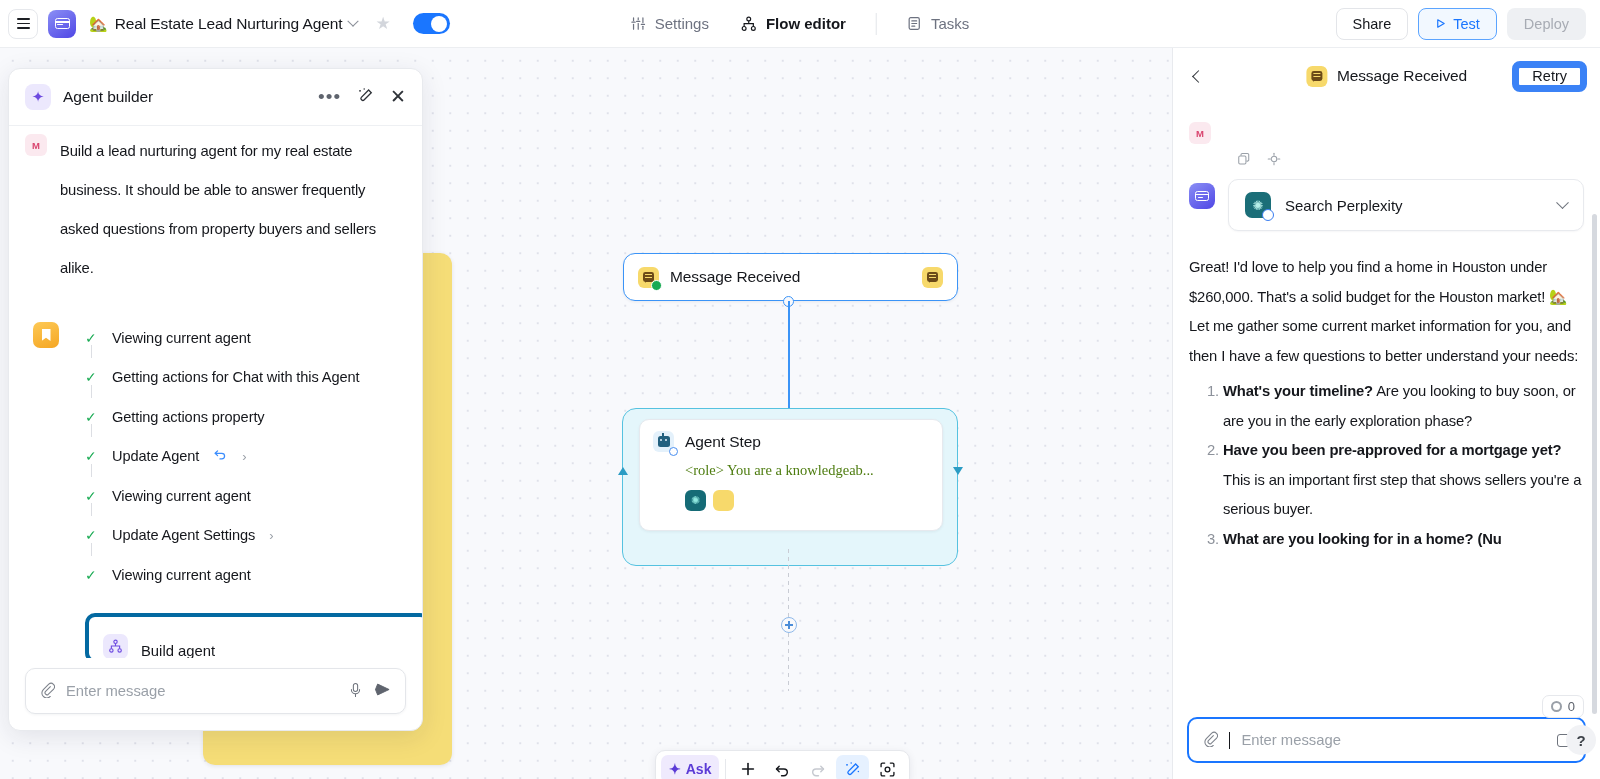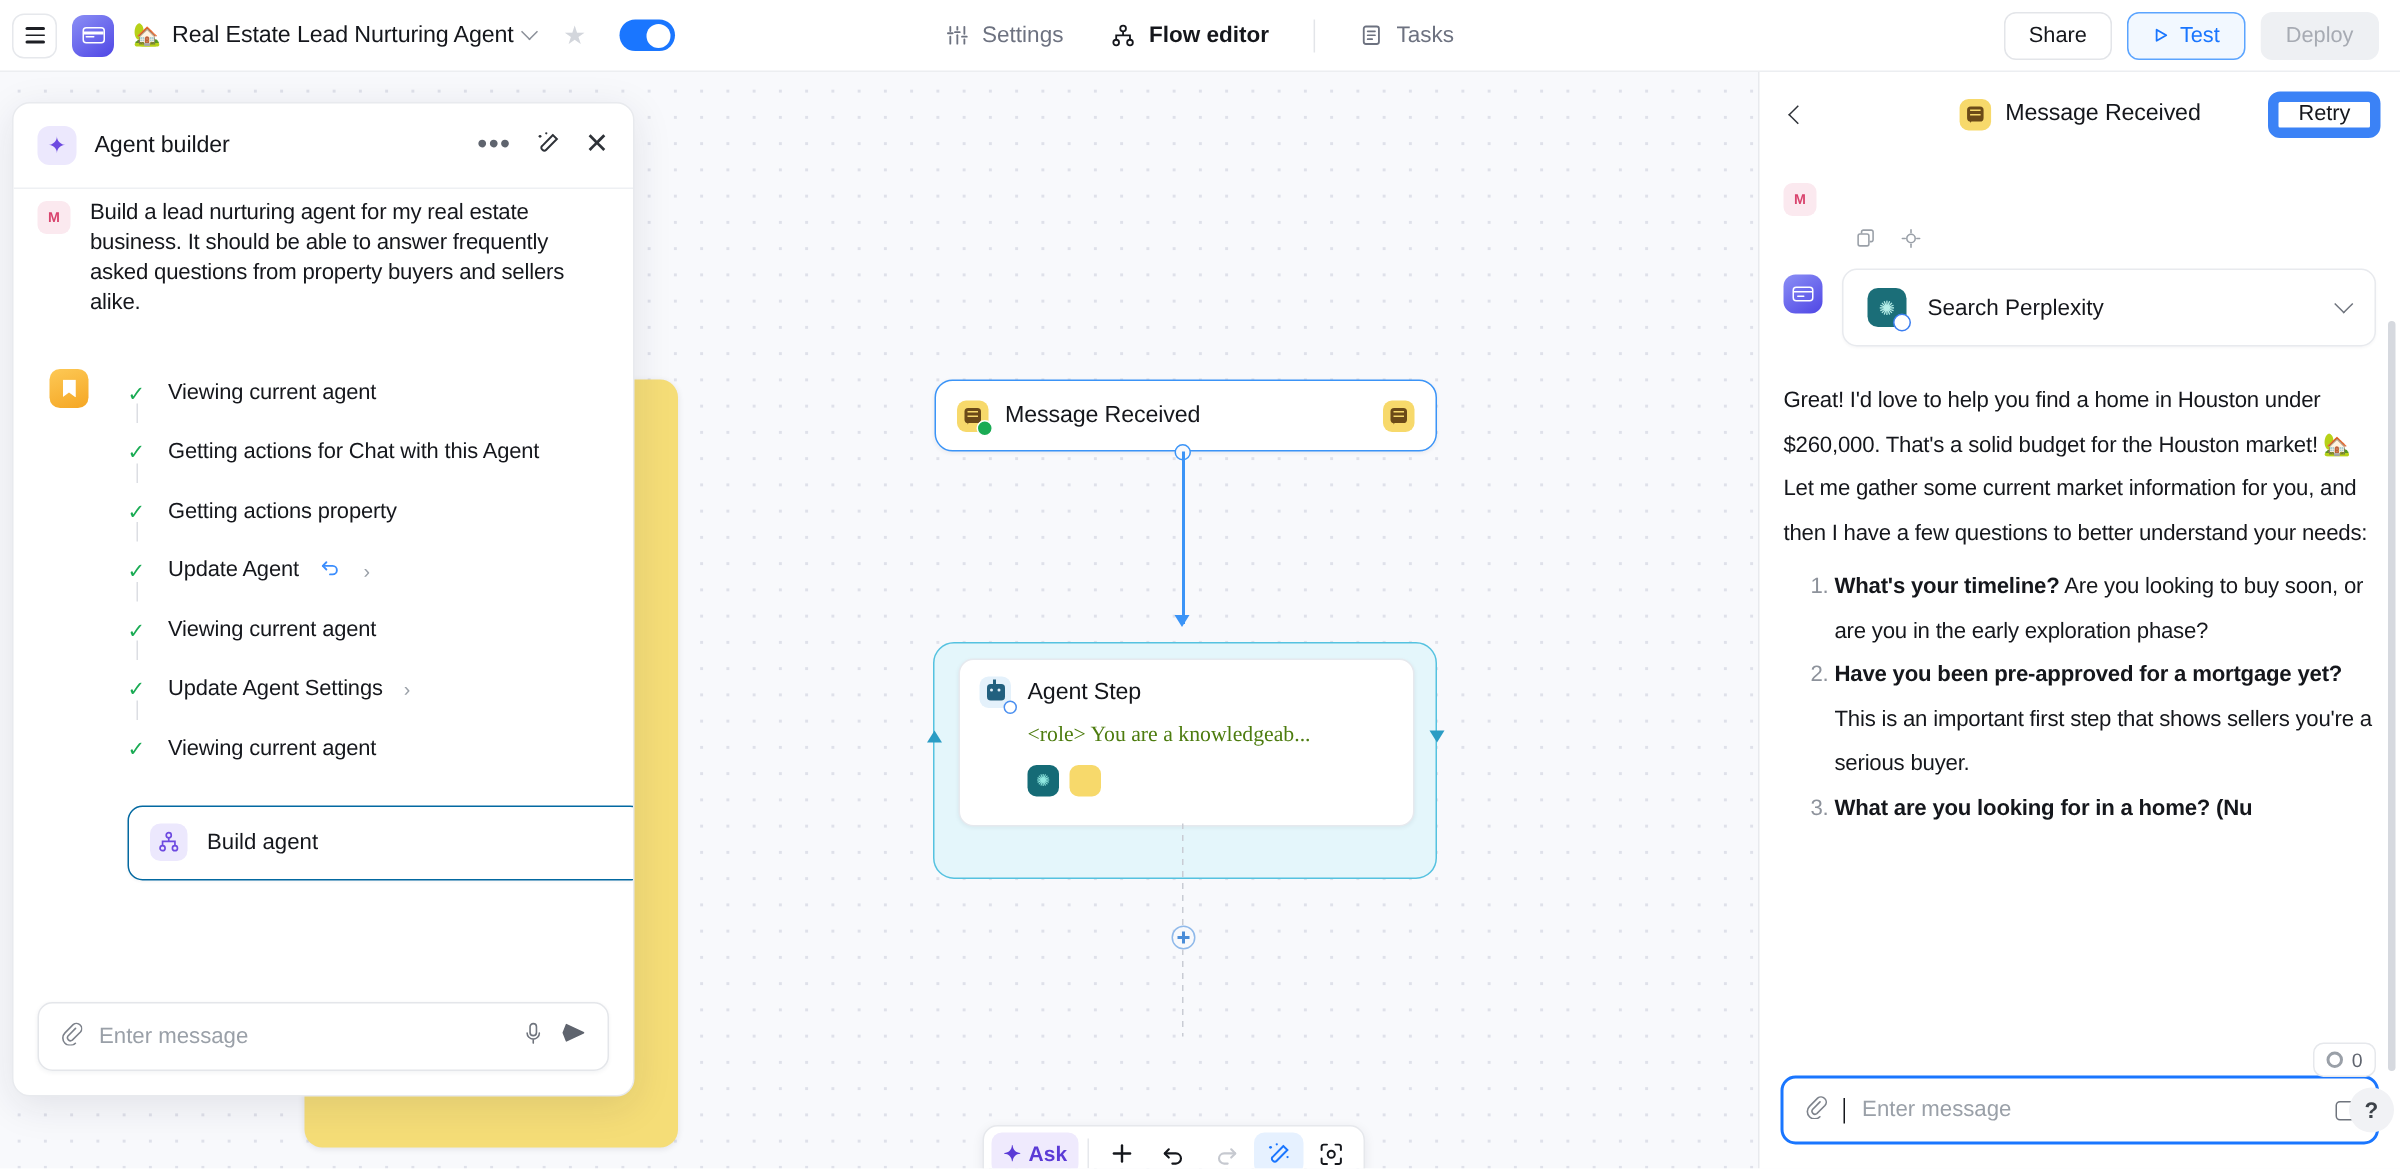--- a/index.html
+++ b/index.html
@@ -148,21 +148,21 @@
     position: absolute; left: 783px; top: 248px; width: 11px; height: 11px;
     border-radius: 50%; border: 1.6px solid #3b94f7; background: #f8f9fc;
   }
   .conn-arrow {
     position: absolute; left: 783px; top: 362px; width: 0;height:0;
     border-left: 5.5px solid transparent; border-right: 5.5px solid transparent;
     border-top: 8px solid #3b94f7;
   }
 
   .loop-wrap {
-    position: absolute; left: 622px; top: 380px; width: 336px; height: 158px;
+    position: absolute; left: 622px; top: 360px; width: 336px; height: 158px;
     border: 1.6px solid #55c2e0; border-radius: 14px; background: #e4f6fb;
   }
   .loop-arrow-l {
     position: absolute; left: -5.5px; top: 58px; width: 0;height:0;
     border-left: 5.5px solid transparent; border-right: 5.5px solid transparent;
     border-bottom: 8px solid #2b9cc4;
   }
   .loop-arrow-r {
     position: absolute; right: -5.5px; top: 58px; width: 0;height:0;
     border-left: 5.5px solid transparent; border-right: 5.5px solid transparent;
@@ -255,21 +255,21 @@
   .ico-close { font-size: 19px; color:#2e3238; cursor:pointer; line-height: 14px; font-weight:300;}
 
   .builder-body { flex:1; overflow:hidden; padding: 0 16px; position: relative; }
   .ts-stamp { text-align:center; font-size:13.5px; color:#8d929b; padding: 18px 0 10px; }
   .msg-row { display:flex; gap: 13px; padding-top: 6px; }
   .av-m {
     width: 22px; height: 22px; border-radius: 6px; background:#fbe9ef; color:#d9446e;
     display:flex;align-items:center;justify-content:center; font-size:9.5px; font-weight:700; flex:none;
     margin-top: 2px;
   }
-  .msg-text { font-size: 14.8px; line-height: 20px; color:#15171c; letter-spacing:-.15px; }
+  .msg-text { font-size: 14.8px; line-height: 39px; color:#15171c; letter-spacing:-.15px; }
 
   .steps { margin-top: 30px; position: relative; padding-left: 60px; }
   .bm-sq {
     position:absolute; left: 8px; top: 4px; width: 26px; height: 26px; border-radius: 7px;
     background: linear-gradient(160deg,#fdc956,#f5a623);
     display:flex; align-items:center; justify-content:center;
   }
   .bm-sq .bm {
     width: 9px; height: 12px; background:#fff;
     clip-path: polygon(0 0,100% 0,100% 100%,50% 72%,0 100%);
@@ -280,22 +280,22 @@
   }
   .step-tick { color: #1aab54; font-size: 14px; width: 13px; flex:none; }
   .step:not(:last-child)::after {
     content:""; position:absolute; left: 6px; top: 27px; width:1px; height: 13px; background:#dcdee3;
   }
   .step-undo { color:#3b8dfd; font-size: 14px; }
   .step-chev { color:#9aa0a8; font-size: 13px; }
 
   .build-agent-card {
     margin: 18px 0 0 60px; width: 345px; height: 50px;
-    border:1px solid #0369a1; border-radius: 10px; background:#fff;
-    display:flex; align-items:center; gap: 13px; padding: 0 14px; cursor:pointer;
+    border:4px solid #0369a1; border-radius: 10px; background:#fff;
+    display:flex; align-items:flex-end; gap: 13px; padding: 0 14px; cursor:pointer;
     box-shadow: 0 1px 2px rgba(25,30,55,.04);
   }
   .ba-ico {
     width: 25px; height: 25px; border-radius: 7px; background:#ece8fd; color:#6d4ae0;
     display:flex;align-items:center;justify-content:center;
   }
   .ba-label { font-size: 14.8px; color:#15171c; }
 
   .builder-foot { padding: 10px 16px 16px; }
   .composer {

